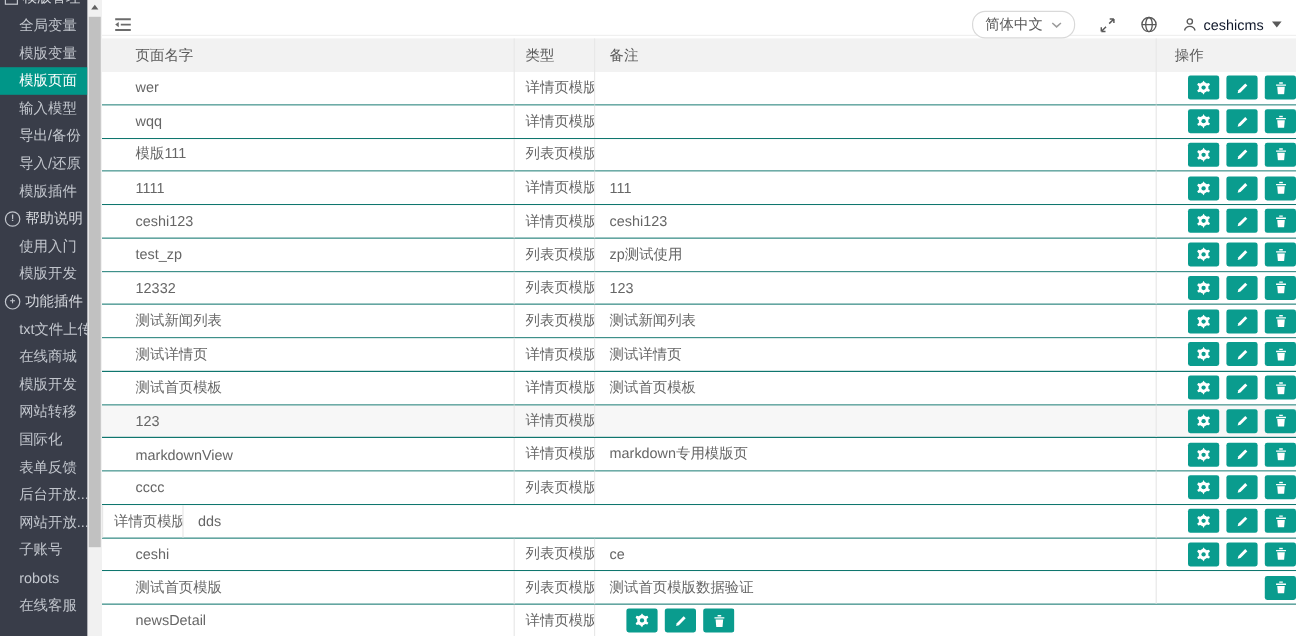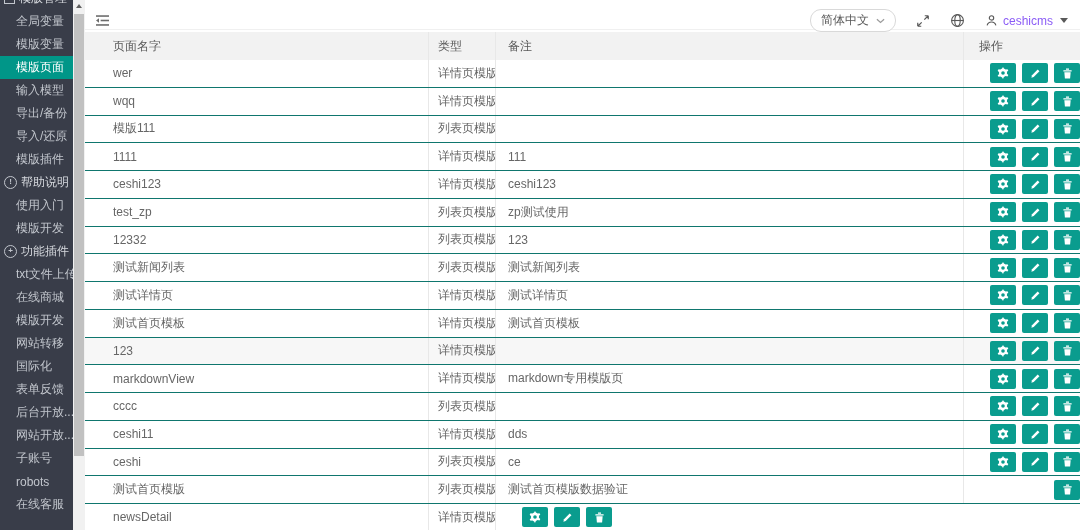--- a/index.html
+++ b/index.html
@@ -19,21 +19,21 @@
   
   .side-scrollbar{position:absolute;left:73px;top:0;width:12px;height:530px;background:#f1f1f1;}
   .sb-arrow{position:absolute;top:4px;left:3px;width:0;height:0;border-left:3px solid transparent;border-right:3px solid transparent;border-bottom:4px solid #606060;}
   .sb-thumb{position:absolute;top:14px;left:1px;width:10px;height:442px;background:#c1c1c1;}
   
   .main{position:absolute;left:85px;top:0;width:995px;height:530px;background:#fff;}
   .toolbar{height:30px;display:flex;align-items:center;border-bottom:1px solid #f0f0f0;padding:12px 12px 0 10px;box-sizing:border-box;}
   .toolbar-right{margin-left:auto;display:flex;align-items:center;gap:20px;}
   .lang-pill{display:flex;align-items:center;gap:7px;border:1px solid #d9d9d9;border-radius:11px;padding:2px 10px;font-size:12px;color:#595959;cursor:pointer;background:#fff;}
   .tb-icon{display:flex;align-items:center;cursor:pointer;}
-  .user{display:flex;align-items:center;gap:5px;font-size:12px;color:#8b5cf6;cursor:pointer;}
+  .user{display:flex;align-items:center;gap:5px;font-size:12px;color:#0f172a;cursor:pointer;}
   .caret-down{width:0;height:0;border-left:4px solid transparent;border-right:4px solid transparent;border-top:5px solid #595959;margin-left:2px;}
   
   .thead{display:flex;height:28px;background:#f2f2f2;align-items:center;font-size:12px;color:#595959;margin-top:2px;box-sizing:border-box;}
   .trow{display:flex;height:27.76px;align-items:center;font-size:12px;color:#666;border-bottom:1px solid #0f766e;box-sizing:border-box;background:#fff;}
   .trow.hl{background:#f7f7f7;}
   .cell{box-sizing:border-box;height:100%;display:flex;align-items:center;overflow:hidden;white-space:nowrap;}
   .col-name{width:343px;padding-left:28px;}
   .col-type{width:67px;padding-left:9px;border-left:1px solid #e8e8e8;}
   .col-remark{flex:1;padding-left:12px;border-left:1px solid #e8e8e8;text-align:center;}
   .col-ops{width:117px;border-left:1px solid #e8e8e8;justify-content:flex-end;}
@@ -473,21 +473,20 @@
             </svg>
           </button>
           <button class="btn" title="删除">
             <svg width="11" height="11" viewBox="0 0 16 16" fill="#fff">
               <path d="M2 3.4h12V5H2zM5.8.8h4.4v1.7H5.8zM3.4 6.2h9.2l-.8 9H4.2l-.8-9z"></path>
             </svg>
           </button>
         </div>
       </div>
       <div class="trow">
-        <div class="cell col-name">ceshi11</div>
         <div class="cell col-type">详情页模版</div>
         <div class="cell col-remark">dds</div>
         <div class="cell col-ops">
           <button class="btn" title="设置">
             <svg width="12" height="12" viewBox="0 0 16 16" fill="#fff">
               <path d="M8 0l1.2 2.1a6 6 0 012.3 1.3L14 2.9l1.1 2-1.9 1.5a6 6 0 010 2.7l1.9 1.5-1.1 2-2.5-.5a6 6 0 01-2.3 1.3L8 16l-1.2-2.1a6 6 0 01-2.3-1.3l-2.5.5-1.1-2 1.9-1.5a6 6 0 010-2.7L.9 4.9l1.1-2 2.5.5a6 6 0 012.3-1.3L8 0z"></path>
               <circle cx="8" cy="8" r="2.4" fill="#0a9c8e"></circle>
             </svg>
           </button>
           <button class="btn" title="编辑">

